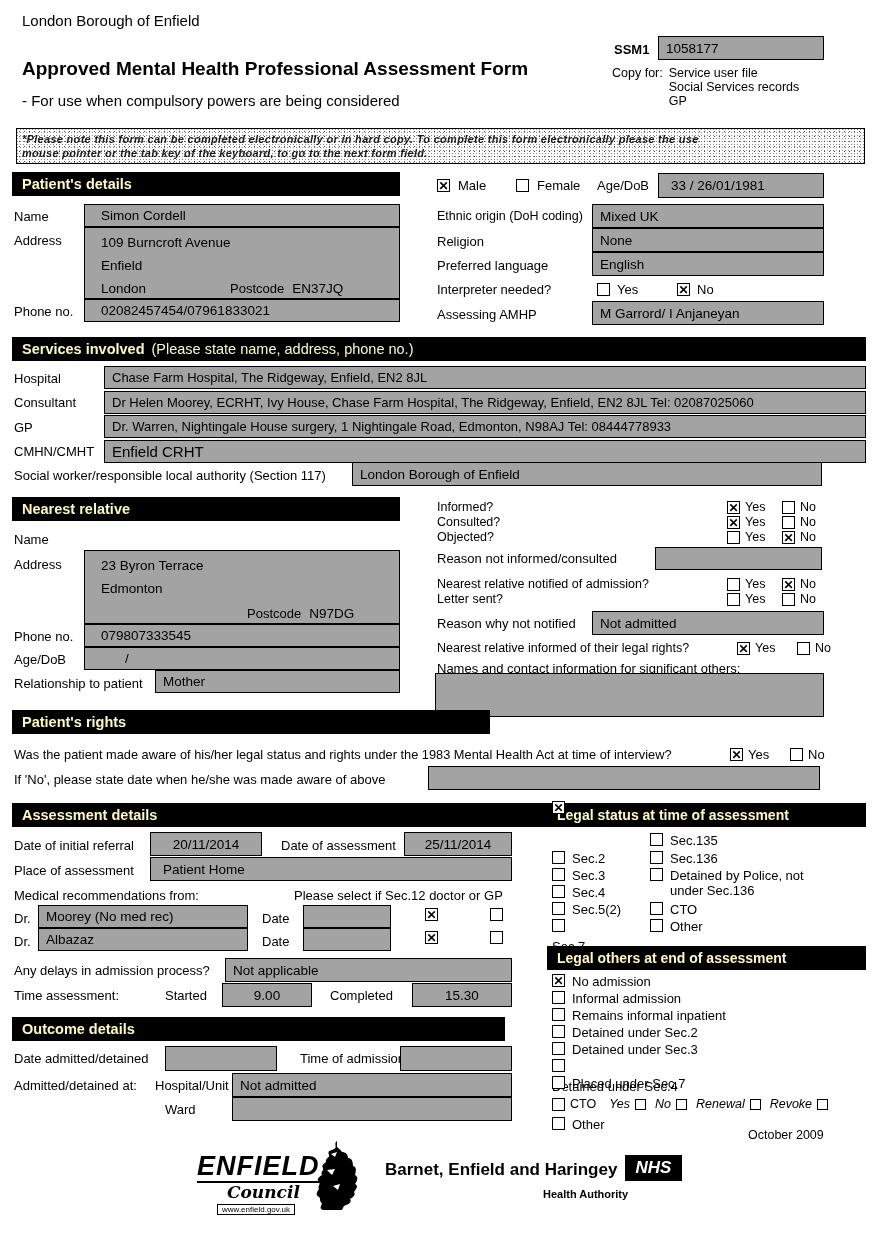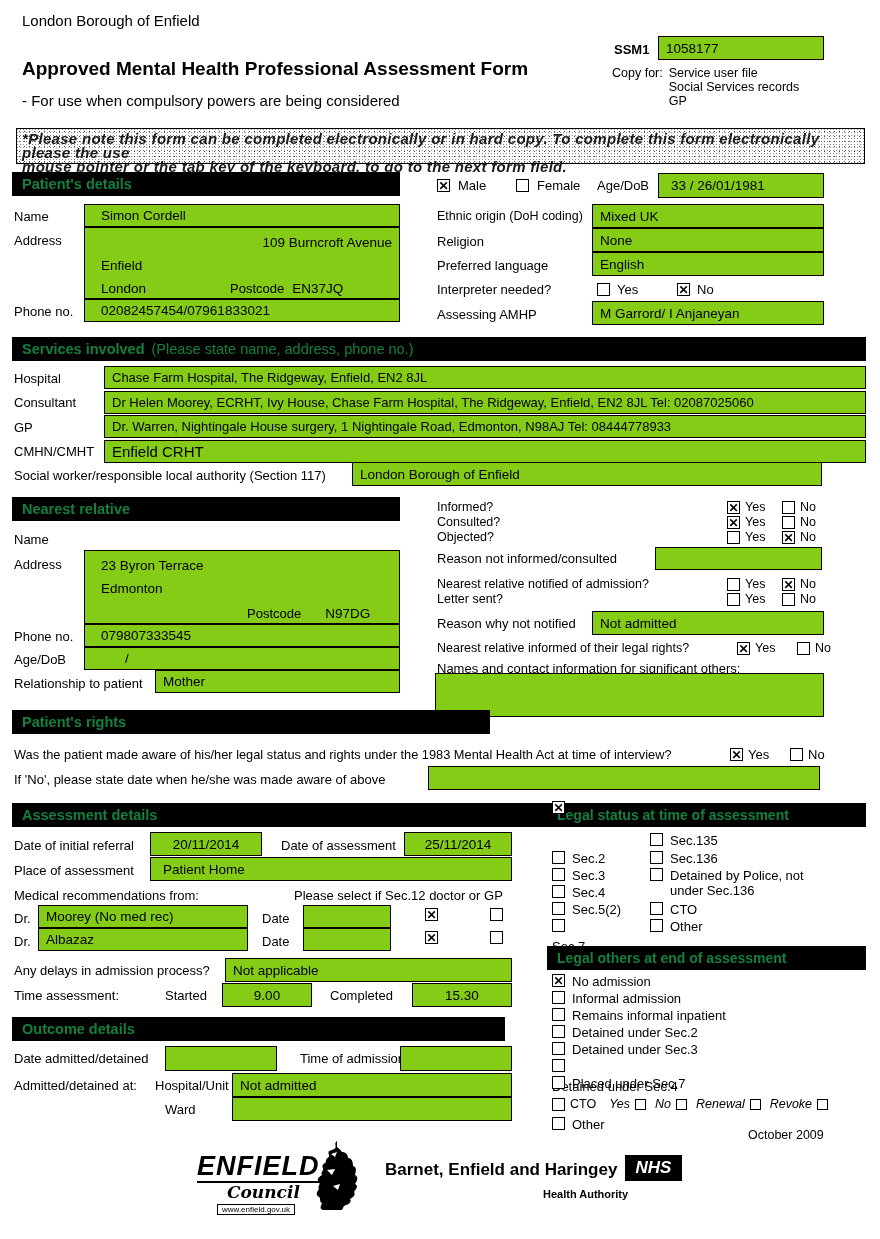--- a/index.html
+++ b/index.html
@@ -1,33 +1,33 @@
 <!DOCTYPE html>
 <html><head>
 <meta charset="utf-8">
 <style>
   * { margin:0; padding:0; box-sizing:border-box; }
   html,body { background:#fff; }
   body { font-family:"Liberation Sans", sans-serif; color:#000; }
   .page { position:relative; width:880px; height:1239px; background:#fff; overflow:hidden; }
   .lbl { position:absolute; font-size:13px; white-space:nowrap; }
   .s12 { font-size:12.5px; }
-  .bar { position:absolute; height:24px; background:#000; color:#15803d; font-weight:bold;
+  .bar { position:absolute; height:24px; background:#000; color:#fef9c3; font-weight:bold;
          font-size:14.5px; display:flex; align-items:center; padding:0 10px; gap:7px; white-space:nowrap; }
-  .box { position:absolute; border:1.6px solid #000; background:#84cc16; font-size:13.5px;
+  .box { position:absolute; border:1.6px solid #000; background:#a3a3a3; font-size:13.5px;
          display:flex; align-items:center; padding:0 7px; white-space:nowrap; }
   .box.blk { display:block; padding:3px 7px; line-height:23px; }
   .cb { width:13px; height:13px; border:1.6px solid #000; background:#fff; display:inline-flex;
         align-items:center; justify-content:center; font-weight:bold; font-size:12px; line-height:1; flex:0 0 auto; }
   .cb.pos { position:absolute; }
   .cb.sm { width:11px; height:11px; font-size:10px; }
   .cb.checked::before { content:"✕"; }
   .chk { position:absolute; display:flex; align-items:flex-start; gap:7px; font-size:13px; line-height:15px; }
   .it { font-style:italic; }
-  .notice { position:absolute; border:1.6px solid #000; font-size:15px; font-weight:bold; font-style:italic;
+  .notice { position:absolute; border:1.6px solid #000; font-size:11px; font-weight:bold; font-style:italic;
             letter-spacing:.3px; line-height:14px; padding:3px 5px; color:#1a1a1a;
             background-image: radial-gradient(#444 .6px, transparent .7px),
                               radial-gradient(#888 .5px, transparent .6px);
             background-size: 5px 5px, 3px 3px; background-position: 0 0, 2px 2px; }
   .ctr { justify-content:center; }
 </style>
 </head>
 <body>
 
 <div class="page">
@@ -63,21 +63,21 @@
   <div class="box" style="left:658px;top:173px;width:166px;height:25px;padding-left:12px;">
       <span>33 / 26/01/1981</span>
     </div>
 
   <div class="lbl" style="left:14px;top:209px;">Name</div>
   <div class="box" style="left:84px;top:204px;width:316px;height:23px;padding-left:16px;">
       <span>Simon Cordell</span>
     </div>
   <div class="lbl" style="left:14px;top:233px;">Address</div>
   <div class="box blk" style="left:84px;top:227px;width:316px;height:72px;">
-    <div style="padding-left:9px;text-align:right;">109 Burncroft Avenue</div>
+    <div style="padding-left:9px;">109 Burncroft Avenue</div>
     <div style="padding-left:9px;">Enfield</div>
     <div style="padding-left:9px;display:flex;">
       <span>London</span>
       <span style="margin-left:84px;font-size:13px;">Postcode</span>
       <span style="margin-left:8px;">EN37JQ</span>
     </div>
   </div>
   <div class="lbl" style="left:14px;top:304px;">Phone no.</div>
   <div class="box" style="left:84px;top:299px;width:316px;height:23px;padding-left:16px;">
       <span>02082457454/07961833021</span>
@@ -136,21 +136,21 @@
   <div class="lbl" style="left:14px;top:532px;">Name</div>
   <div class="box" style="left:84px;top:527px;width:316px;height:23px;padding-left:16px;margin-top:36px;">
       <span>Loraine Cordell</span>
     </div>
   <div class="lbl" style="left:14px;top:557px;">Address</div>
   <div class="box blk" style="left:84px;top:550px;width:316px;height:74px;">
     <div style="padding-left:9px;">23 Byron Terrace</div>
     <div style="padding-left:9px;">Edmonton</div>
     <div style="padding-left:9px;display:flex;margin-top:2px;">
       <span style="margin-left:146px;font-size:13px;">Postcode</span>
-      <span style="margin-left:24px;">N97DG</span>
+      <span style="margin-left:8px;">N97DG</span>
     </div>
   </div>
   <div class="lbl" style="left:14px;top:629px;">Phone no.</div>
   <div class="box" style="left:84px;top:624px;width:316px;height:23px;padding-left:16px;">
       <span>079807333545</span>
     </div>
   <div class="lbl" style="left:14px;top:652px;">Age/DoB</div>
   <div class="box" style="left:84px;top:647px;width:316px;height:23px;padding-left:40px;">
       <span>/</span>
     </div>

